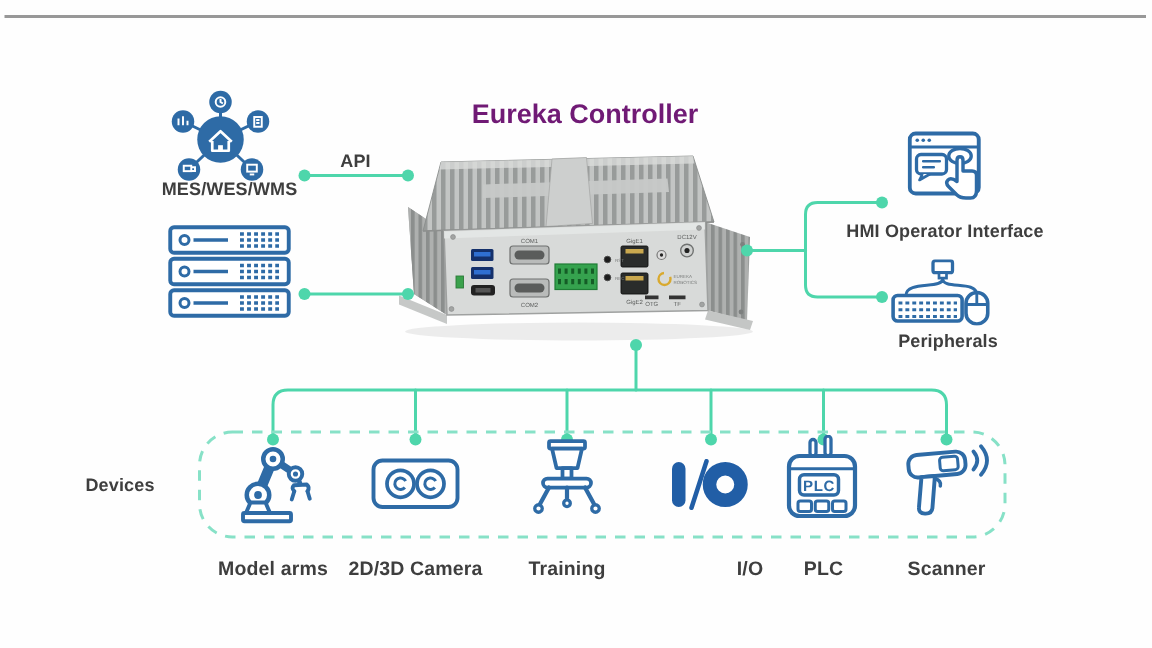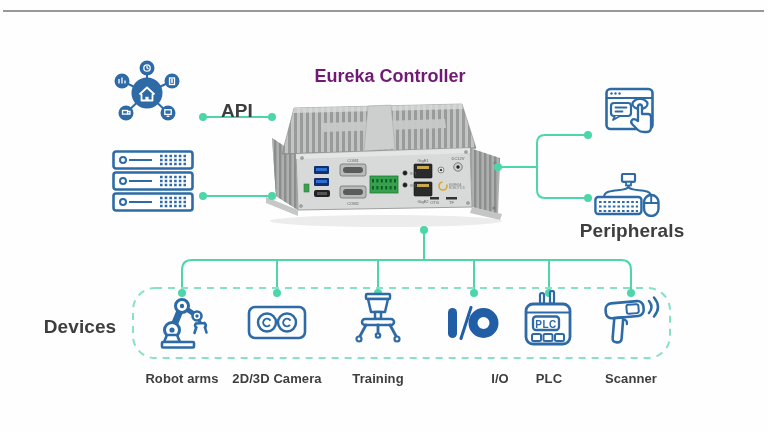--- a/index.html
+++ b/index.html
@@ -1,20 +1,20 @@
 <!DOCTYPE html>
 <html><head>
 <meta charset="utf-8">
 <style>
   html,body{margin:0;padding:0;background:#fff;}
   .canvas{position:relative;width:768px;height:432px;background:#fefefe;overflow:hidden;
           font-family:"Liberation Sans",sans-serif;}
   .divider{position:absolute;left:3px;top:10px;width:761px;height:2px;background:#989898;}
   .abs{position:absolute;}
-  .lbl{position:absolute;transform:translateX(-50%);font-weight:700;font-size:19px;
+  .lbl{position:absolute;transform:translateX(-50%);font-weight:700;font-size:12px;
        color:#3e3e3e;white-space:nowrap;letter-spacing:.1px;}
   .lbl.small{font-size:13px;}
   .title{position:absolute;transform:translateX(-50%);font-weight:700;font-size:18px;color:#701a75;white-space:nowrap;}
   svg{display:block;}
 </style>
 </head>
 <body>
 
 <div class="canvas">
 
@@ -320,22 +320,24 @@
         <rect x="25" y="11" width="12" height="9" rx="2" stroke-width="2"></rect>
         <path d="M12,23 L21,23 L17.5,44 Q16.8,48 12.2,47.4 Q7.8,46.8 8.6,42.8 Z"></path>
         <path d="M21,25 q4,1 3,5" fill="none" stroke-width="2.3"></path>
       </g>
       <path d="M47,7 q5,6 0,12 M52,3.5 q8,9.5 0,19" fill="none" stroke="#2e6ba6" stroke-width="2.5" stroke-linecap="round"></path>
     </svg>
   </div>
 
   <div class="title" style="left:390px;top:66px;">Eureka Controller</div>
   <div class="lbl" style="left:237px;top:100px;">API</div>
+  <div class="lbl" style="left:153px;top:119px;">MES/WES/WMS</div>
+  <div class="lbl" style="left:630px;top:147px;">HMI Operator Interface</div>
   <div class="lbl" style="left:632px;top:220px;">Peripherals</div>
   <div class="lbl" style="left:80px;top:316px;text-align:center;">Devices</div>
-  <div class="lbl small" style="left:182px;top:371px;">Robot arms</div>
+  <div class="lbl small" style="left:182px;top:371px;">Model arms</div>
   <div class="lbl small" style="left:277px;top:371px;text-align:center;">2D/3D Camera</div>
   <div class="lbl small" style="left:378px;top:371px;">Training</div>
   <div class="lbl small" style="left:500px;top:371px;">I/O</div>
   <div class="lbl small" style="left:549px;top:371px;">PLC</div>
   <div class="lbl small" style="left:631px;top:371px;">Scanner</div>
 
 </div>
 
 </body></html>

